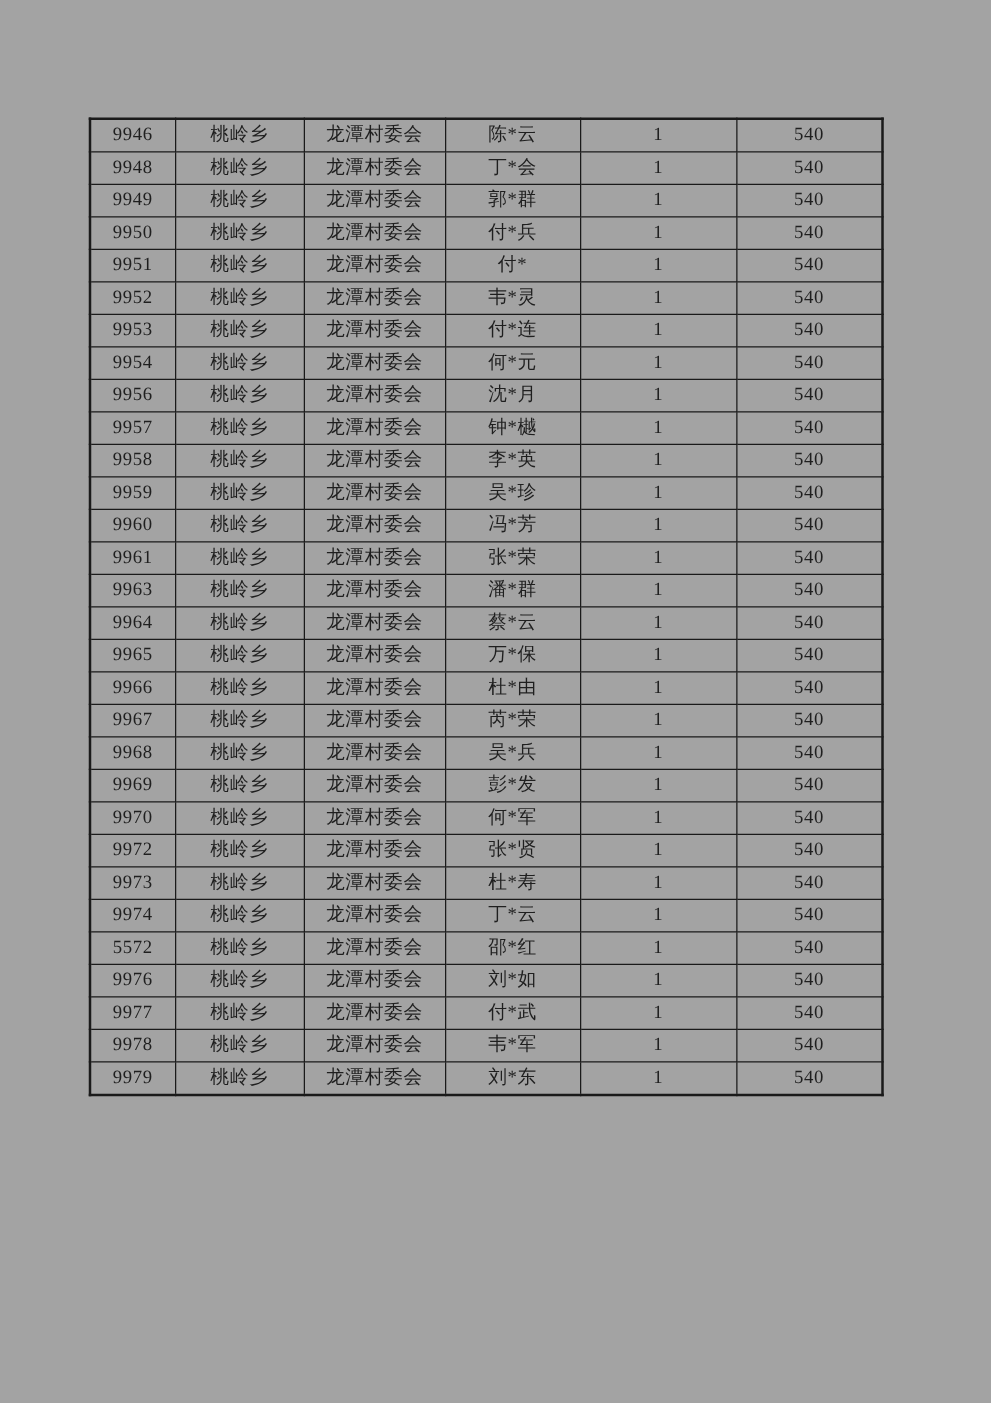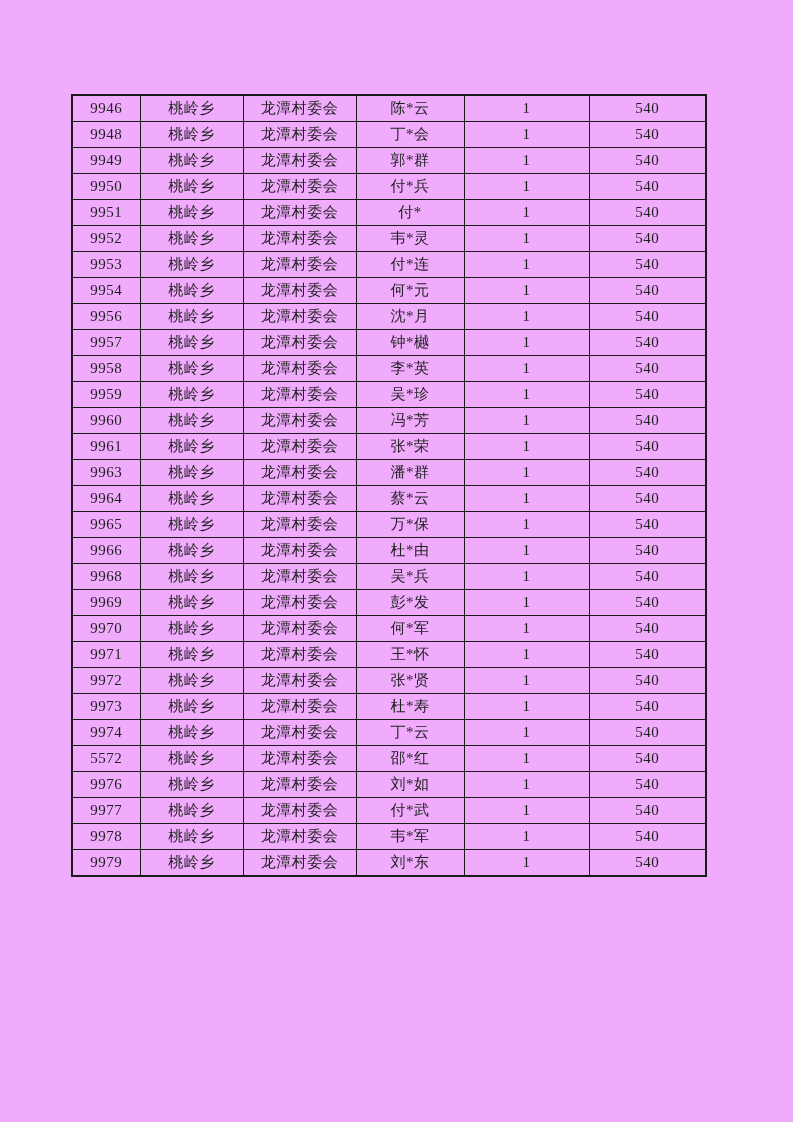--- a/index.html
+++ b/index.html
@@ -11,21 +11,21 @@
     width: 793px;
     height: 1122px;
     position: relative;
     font-family: "Liberation Serif", "DejaVu Serif", serif;
     color: #1f1f1f;
     overflow: hidden;
   }
   .page {
     position: absolute;
     inset: 0;
-    background: #f0abfc;
+    background: #a3a3a3;
   }
   table.data-table {
     position: absolute;
     left: 71px;
     top: 94px;
     width: 634px;
     border-collapse: collapse;
     table-layout: fixed;
     border: 2px solid #1a1a1a;
   }
@@ -201,48 +201,48 @@
         </tr>
         <tr>
           <td>9966</td>
           <td>桃岭乡</td>
           <td>龙潭村委会</td>
           <td>杜*由</td>
           <td>1</td>
           <td>540</td>
         </tr>
         <tr>
+          <td>9967</td>
+          <td>桃岭乡</td>
+          <td>龙潭村委会</td>
+          <td>芮*荣</td>
+          <td>1</td>
+          <td>540</td>
+        </tr>
+        <tr>
           <td>9968</td>
           <td>桃岭乡</td>
           <td>龙潭村委会</td>
           <td>吴*兵</td>
           <td>1</td>
           <td>540</td>
         </tr>
         <tr>
           <td>9969</td>
           <td>桃岭乡</td>
           <td>龙潭村委会</td>
           <td>彭*发</td>
           <td>1</td>
           <td>540</td>
         </tr>
         <tr>
           <td>9970</td>
           <td>桃岭乡</td>
           <td>龙潭村委会</td>
           <td>何*军</td>
-          <td>1</td>
-          <td>540</td>
-        </tr>
-        <tr>
-          <td>9971</td>
-          <td>桃岭乡</td>
-          <td>龙潭村委会</td>
-          <td>王*怀</td>
           <td>1</td>
           <td>540</td>
         </tr>
         <tr>
           <td>9972</td>
           <td>桃岭乡</td>
           <td>龙潭村委会</td>
           <td>张*贤</td>
           <td>1</td>
           <td>540</td>

